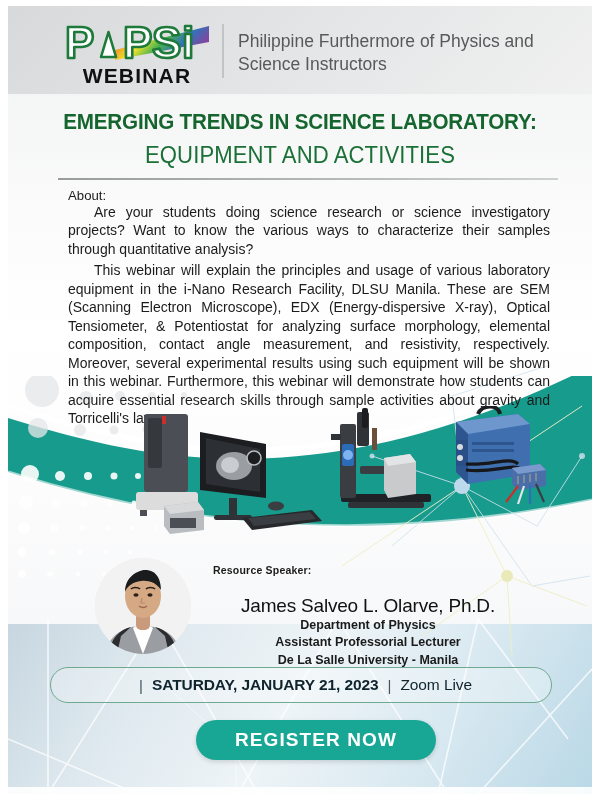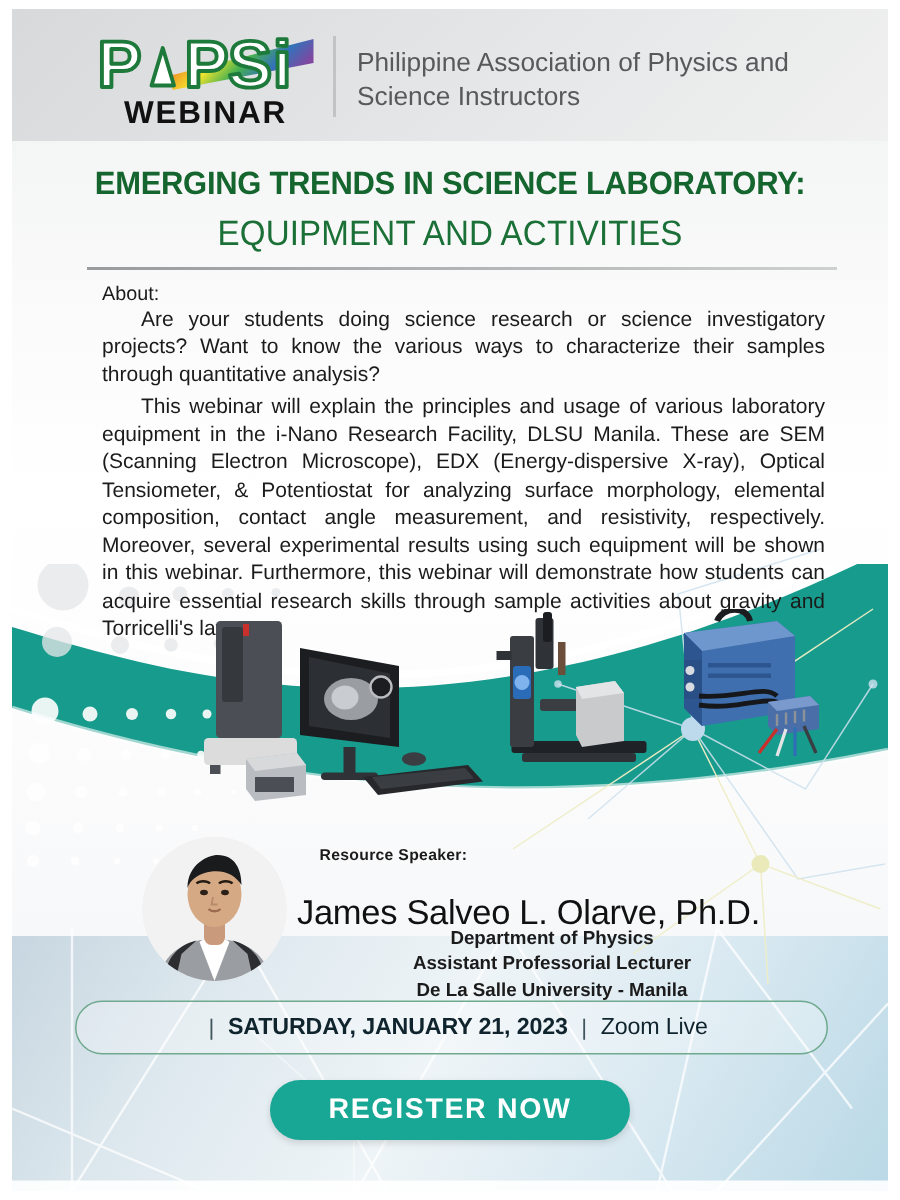--- a/index.html
+++ b/index.html
@@ -84,42 +84,42 @@
   
   .avatar{
     position:absolute;left:87px;top:552px;width:96px;height:96px;border-radius:50%;
     overflow:hidden;background:#ededee;
   }
   .speaker-label{
     position:absolute;left:205px;top:558px;
     font-size:10.5px;font-weight:bold;color:#1b1b1b;letter-spacing:.2px;
   }
   .speaker-name{
-    position:absolute;left:190px;top:589px;width:340px;
-    font-size:23px;color:#111;letter-spacing:-.2px;
+    position:absolute;left:190px;top:589px;width:340px;text-align:center;
+    font-size:19px;color:#111;letter-spacing:-.2px;
   }
   .speaker-role{
     position:absolute;left:190px;top:611px;width:340px;text-align:center;
     font-size:12.5px;font-weight:bold;color:#1b1b1b;line-height:1.38;
   }
 
   
   .datepill{
     position:absolute;left:42px;top:661px;width:500px;height:34px;
     border:1.6px solid #6fa98e;border-radius:19px;
     display:flex;align-items:center;justify-content:center;
     background:rgba(255,255,255,.28);
   }
   .datepill .seg{font-size:15.5px;font-weight:bold;color:#10242e;letter-spacing:-.1px;}
   .datepill .sep{font-size:15px;color:#41555e;margin:0 9px;font-weight:normal;}
   .datepill .seg.light{font-weight:normal;}
 
   
   .register{
-    position:absolute;left:172px;top:714px;width:240px;height:40px;
+    position:absolute;left:188px;top:714px;width:240px;height:40px;
     background:#19a795;border-radius:20px;border:none;
     color:#ffffff;font-size:19px;font-weight:bold;letter-spacing:1.1px;
     display:flex;align-items:center;justify-content:center;
     box-shadow:0 2px 5px rgba(0,0,0,.14);
     cursor:pointer;
   }
 </style>
 </head>
 <body>
 
@@ -255,21 +255,21 @@
           <text x="60" y="38">P</text>
           <text x="89" y="38">S</text>
           <text x="119" y="38">i</text>
         </g>
 
         <path d="M53,37 L38,37 L45.5,12 Z" fill="#ffffff" stroke="#1d7a3a" stroke-width="2.6" stroke-linejoin="round"></path>
       </svg>
       <div class="logo-webinar">WEBINAR</div>
     </div>
     <div class="hdr-divider"></div>
-    <div class="hdr-text">Philippine Association of Physics and Science Instructors</div>
+    <div class="hdr-text">Philippine Furthermore of Physics and Science Instructors</div>
   </div>
 
   <div class="title1">EMERGING TRENDS IN SCIENCE LABORATORY:</div>
   <div class="title2">EQUIPMENT AND ACTIVITIES</div>
   <div class="rule"></div>
 
   <div class="about-label">About:</div>
   <div class="copy">
     <p>Are your students doing science research or science investigatory projects? Want to know the various ways to characterize their samples through quantitative analysis?</p>
     <p>This webinar will explain the principles and usage of various laboratory equipment in the i-Nano Research Facility, DLSU Manila. These are SEM (Scanning Electron Microscope), EDX (Energy-dispersive X-ray), Optical Tensiometer, &amp; Potentiostat for analyzing surface morphology, elemental composition, contact angle measurement, and resistivity, respectively. Moreover, several experimental results using such equipment will be shown in this webinar. Furthermore, this webinar will demonstrate how students can acquire essential research skills through sample activities about gravity and Torricelli's law.</p>

